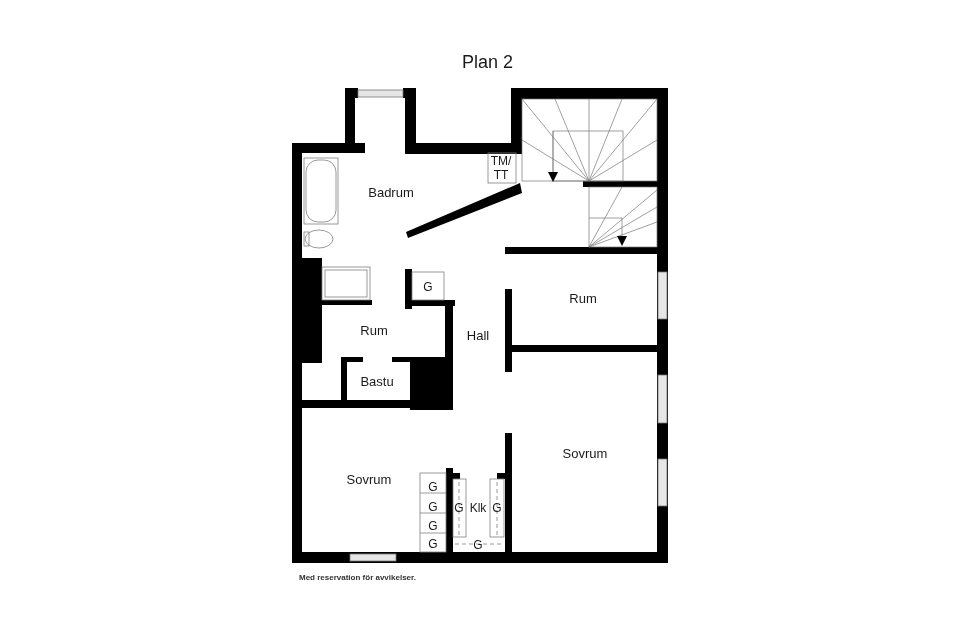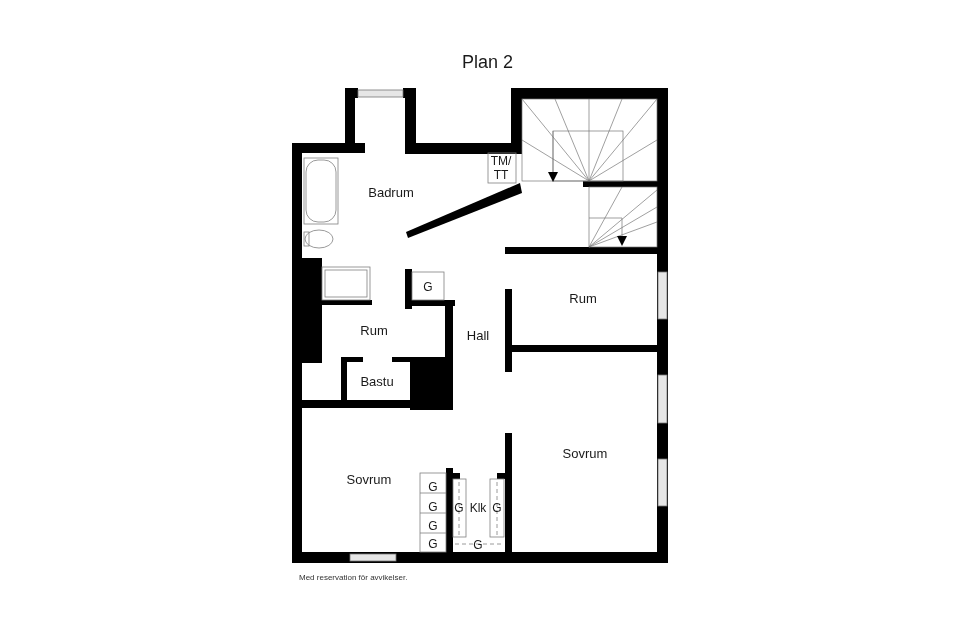--- a/index.html
+++ b/index.html
@@ -1,20 +1,20 @@
 <!DOCTYPE html>
 <html><head>
 <meta charset="utf-8">
 <style>
   html, body { margin:0; padding:0; background:#ffffff; }
   body { width:960px; height:640px; position:relative; overflow:hidden; font-family:"Liberation Sans", sans-serif; }
   .title { position:absolute; left:0; width:975px; top:52px; text-align:center; font-size:18px; color:#1a1a1a; }
   .plan { position:absolute; left:0; top:0; }
   .label { font-family:"Liberation Sans", sans-serif; fill:#1a1a1a; }
-  .footnote { position:absolute; left:299px; top:573px; font-size:8px; color:#333; }
+  .footnote { position:absolute; left:299px; top:573px; font-size:8px; color:#333;font-weight:bold; }
 </style>
 </head>
 <body>
 
 <div class="title">Plan 2</div>
 
 <svg class="plan" width="960" height="640" viewBox="0 0 960 640">
   <g fill="#000">
 
     <rect x="292" y="143" width="10" height="420"></rect>

